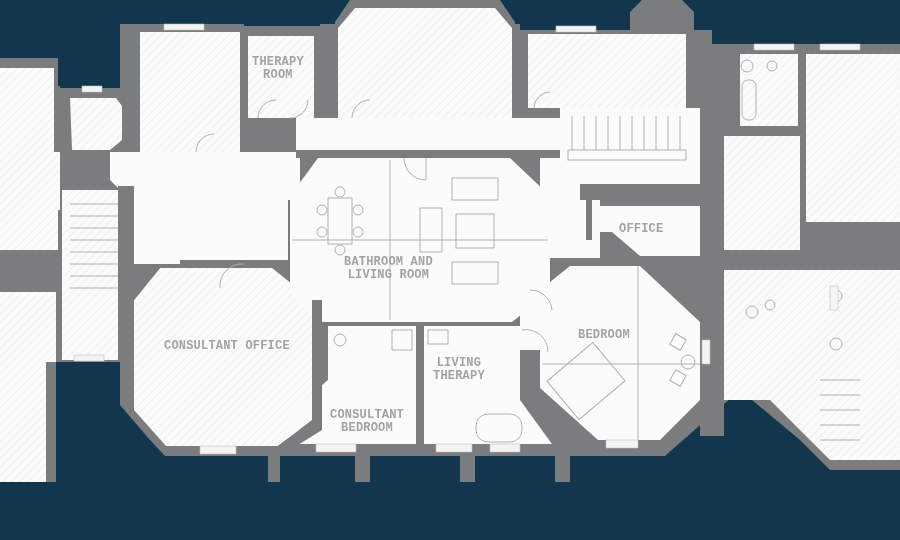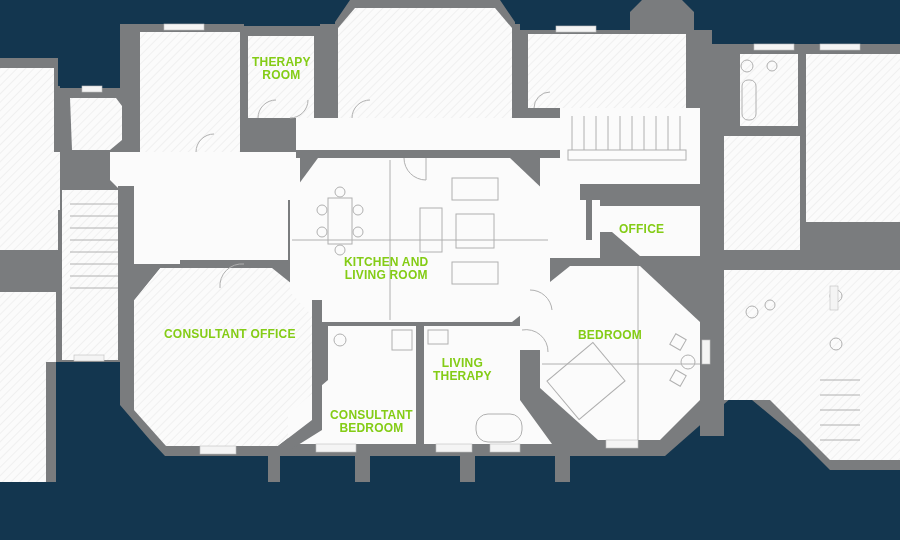--- a/index.html
+++ b/index.html
@@ -1,18 +1,18 @@
 <!DOCTYPE html>
 <html><head>
 <meta charset="utf-8">
 <style>
   html, body { margin:0; padding:0; }
   body { width:900px; height:540px; overflow:hidden; background:#13364f; font-family:"Liberation Sans", sans-serif; }
   #plan { position:absolute; left:0; top:0; width:900px; height:540px; }
-  .room-label { position:absolute; color:#84cc16; font-family:Liberation Sans, sans-serif; font-weight:bold; font-size:12px; line-height:13px; text-align:center; letter-spacing:0.2px; white-space:nowrap; }
+  .room-label { position:absolute; color:#a3a3a3; font-family:Liberation Mono, monospace; font-weight:bold; font-size:12px; line-height:13px; text-align:center; letter-spacing:0.2px; white-space:nowrap; }
 </style>
 </head>
 <body>
 
 <svg id="plan" viewBox="0 0 900 540" xmlns="http://www.w3.org/2000/svg">
   <defs>
     <pattern id="hatch" patternUnits="userSpaceOnUse" width="6" height="6" patternTransform="rotate(45)">
       <rect width="6" height="6" fill="#fbfbfb"></rect>
       <line x1="0" y1="0" x2="0" y2="6" stroke="#e6e6e6" stroke-width="1"></line>
     </pattern>
@@ -192,27 +192,27 @@
     <rect x="702" y="340" width="8" height="24"></rect>
     <rect x="830" y="286" width="8" height="24"></rect>
   </g>
 </svg>
 
 <div class="room-label" style="left:252px;top:56px;">
   <div>THERAPY</div>
   <div>ROOM</div>
 </div>
 <div class="room-label" style="left:344px;top:256px;">
-  <div>KITCHEN AND</div>
+  <div>BATHROOM AND</div>
   <div>LIVING ROOM</div>
 </div>
 <div class="room-label" style="left:619px;top:223px;text-align:right;">
   <div>OFFICE</div>
 </div>
-<div class="room-label" style="left:164px;top:328px;">
+<div class="room-label" style="left:164px;top:340px;">
   <div>CONSULTANT OFFICE</div>
 </div>
 <div class="room-label" style="left:578px;top:329px;">
   <div>BEDROOM</div>
 </div>
 <div class="room-label" style="left:433px;top:357px;">
   <div>LIVING</div>
   <div>THERAPY</div>
 </div>
 <div class="room-label" style="left:330px;top:409px;">

